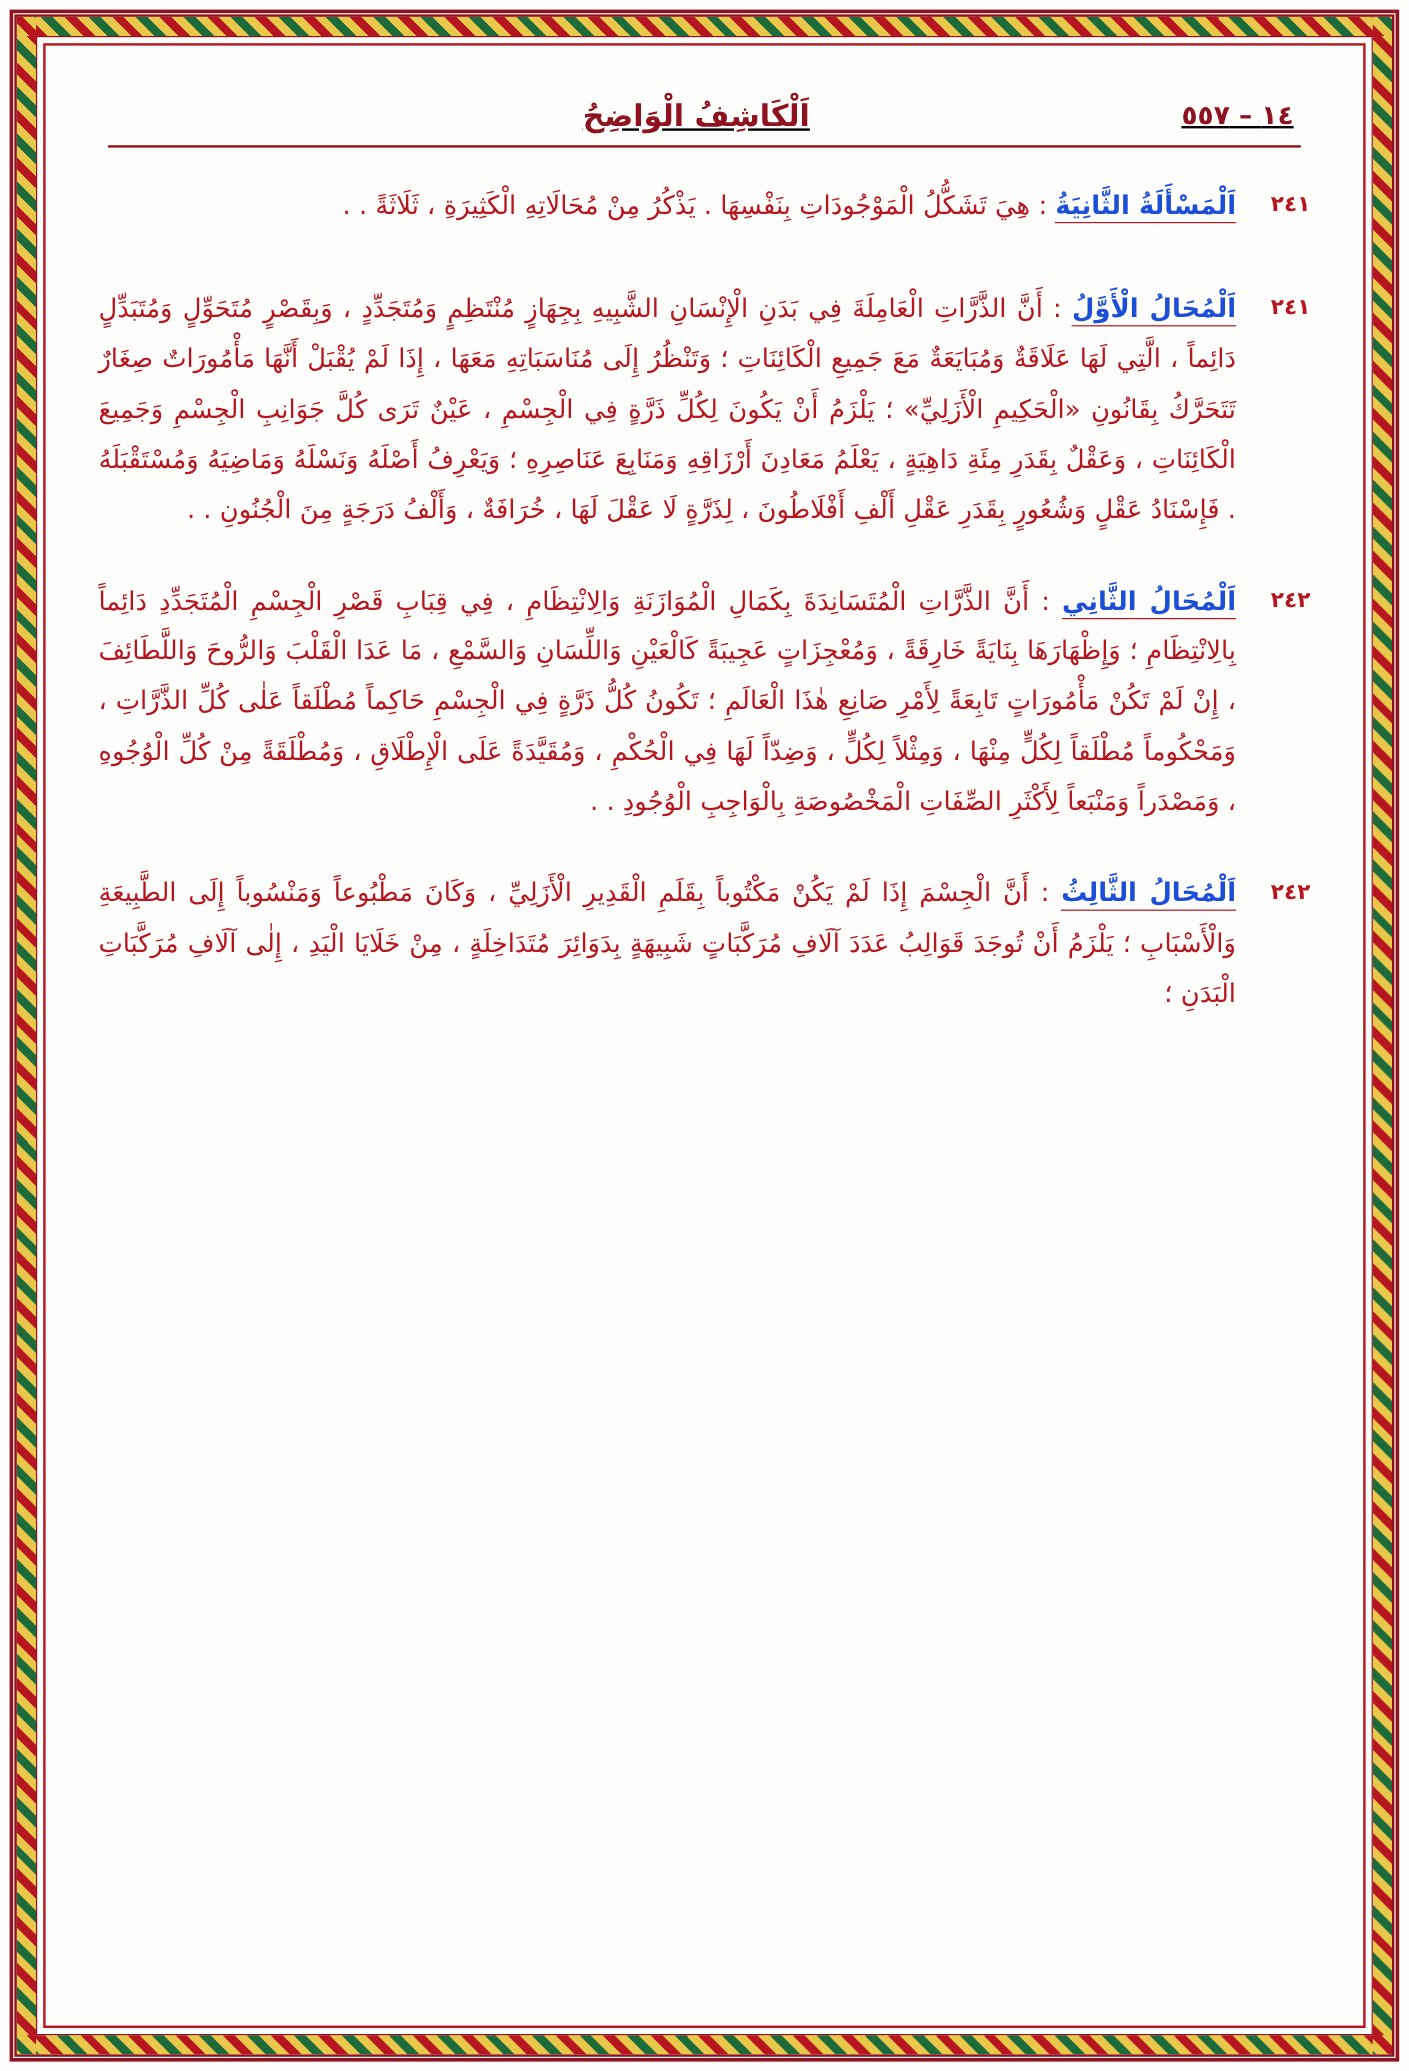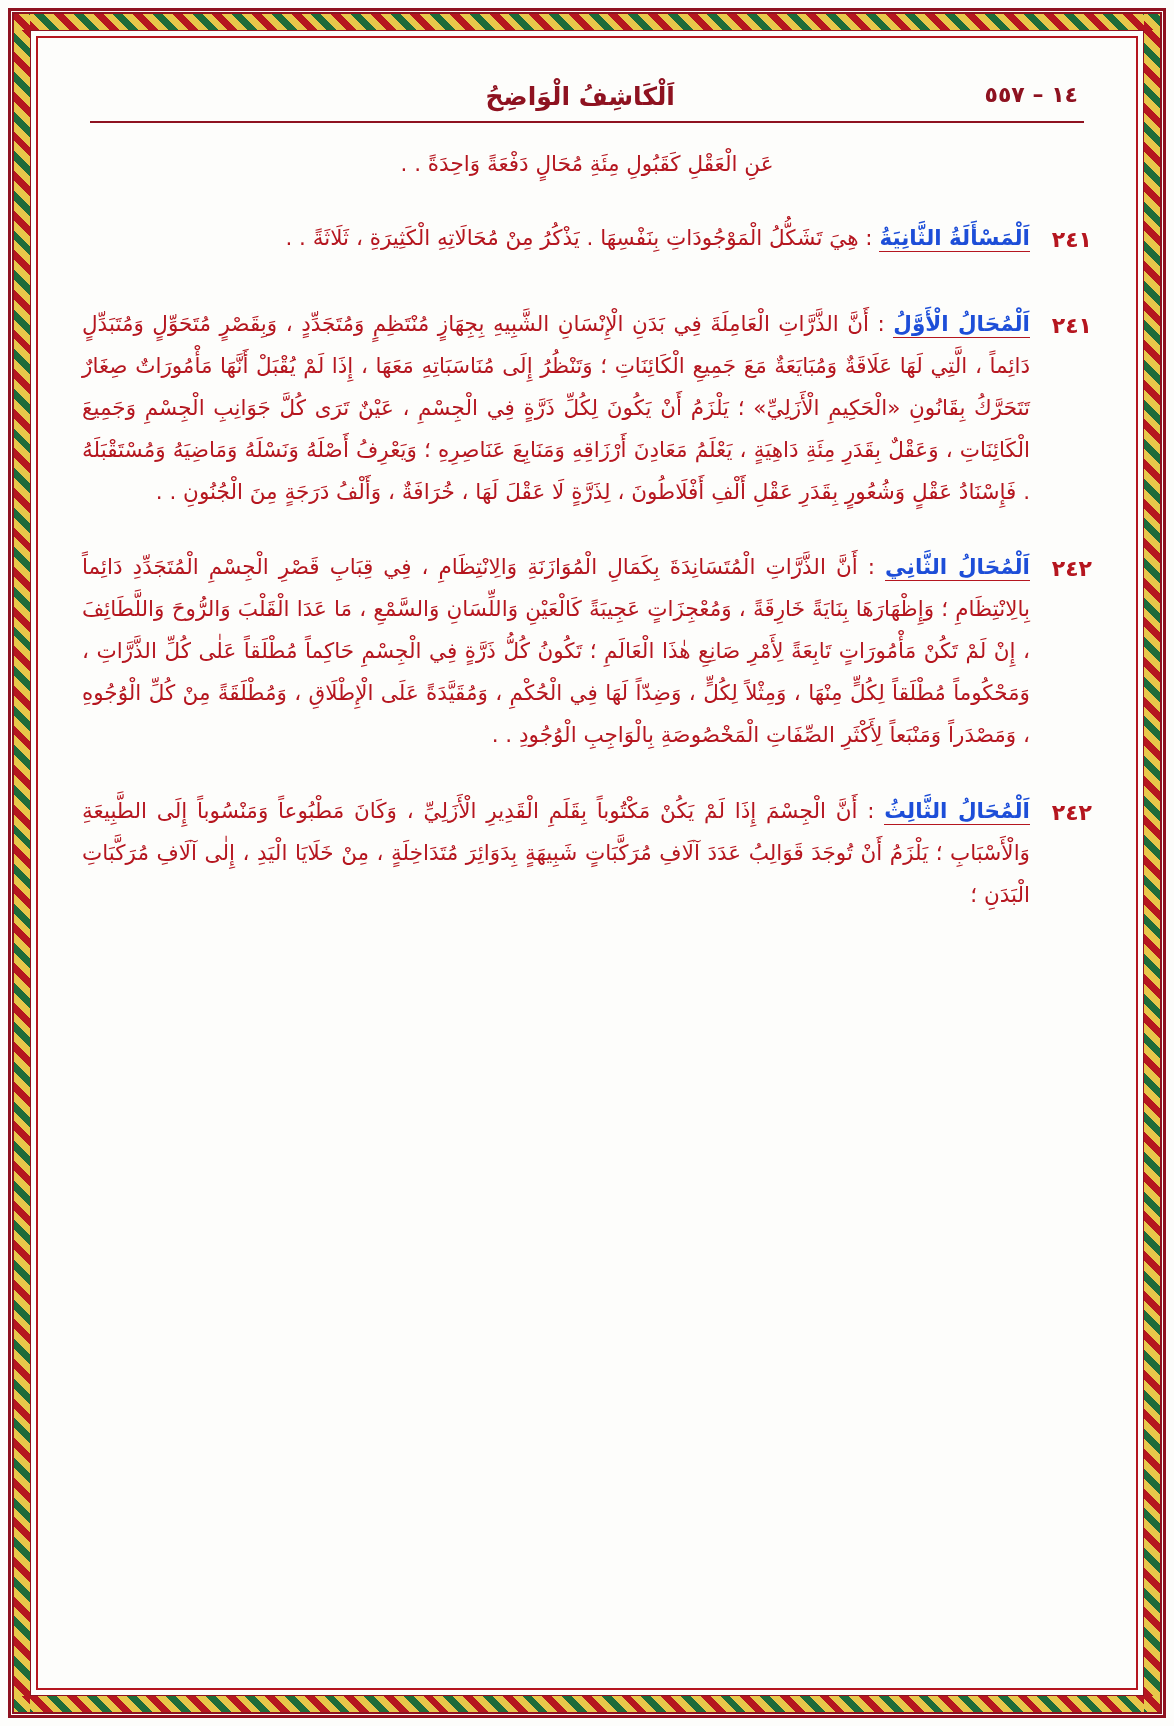--- a/index.html
+++ b/index.html
@@ -73,23 +73,24 @@
     right: 60px;
     bottom: 60px;
     box-sizing: border-box;
     padding: 18px 22px 10px 22px;
   }
 
   
   .header {
     display: flex;
     flex-direction: row-reverse;
-    align-items: flex-start;
+    align-items: center;
     justify-content: space-between;
     padding: 4px 14px 0 14px;
+    text-decoration: underline;
   }
   .book-title {
     color: #8e1220;
     font-size: 25px;
     font-weight: bold;
     letter-spacing: 0.5px;
     flex: 1;
     text-align: center;
     margin-right: -80px;
   }
@@ -126,21 +127,21 @@
     text-align-last: center;
     margin-bottom: 24px;
   }
   .para .num {
     position: absolute;
     right: 0;
     top: 2px;
     width: 54px;
     text-align: right;
     color: #b5161f;
-    font-size: 22px;
+    font-size: 18px;
     font-weight: bold;
   }
   .lead {
     font-weight: bold;
     color: #1d4ed8;
     border-bottom: 1.5px solid #b5161f;
     padding-bottom: 1px;
   }
   .gap-sm { height: 8px; }
   .gap-md { height: 18px; }
@@ -161,21 +162,20 @@
   <div class="content">
 
     <div class="header">
       <div class="book-title">اَلْكَاشِفُ الْوَاضِحُ</div>
       <div class="page-no">١٤ – ٥٥٧</div>
     </div>
     <div class="header-rule"></div>
 
     <div class="body">
 
-      <p class="para no-num">عَنِ الْعَقْلِ كَقَبُولِ مِئَةِ مُحَالٍ دَفْعَةً وَاحِدَةً . .</p>
 
       <div class="gap-sm"></div>
 
       <p class="para">
         <span class="num">٢٤١</span>
         <span class="lead">اَلْمَسْأَلَةُ الثَّانِيَةُ</span><span> : هِيَ تَشَكُّلُ الْمَوْجُودَاتِ بِنَفْسِهَا . يَذْكُرُ مِنْ مُحَالَاتِهِ الْكَثِيرَةِ ، ثَلَاثَةً . .</span>
       </p>
 
       <div class="gap-md"></div>
 

